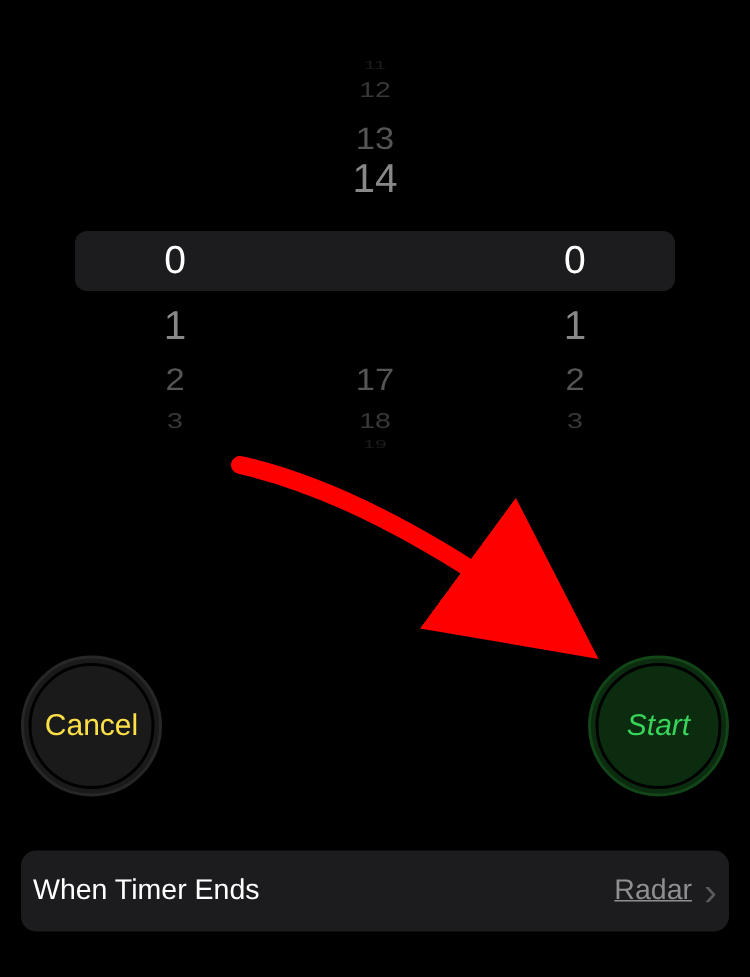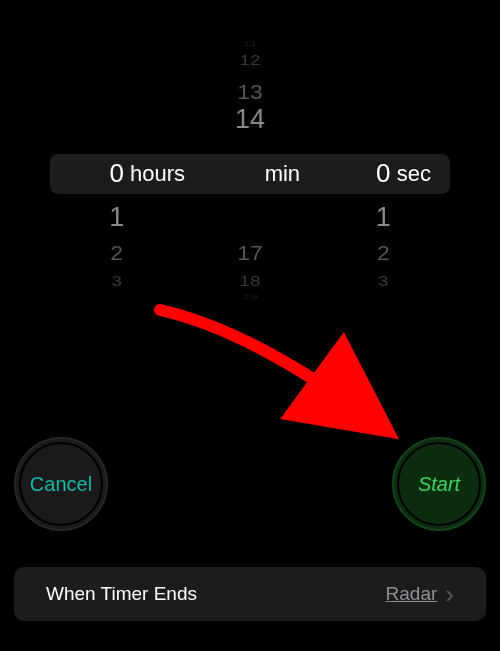--- a/index.html
+++ b/index.html
@@ -105,21 +105,21 @@
   .round-btn::after {
     content: "";
     position: absolute;
     inset: 3px;
     border-radius: 50%;
   }
   #btn-cancel {
     bottom: 120px;
     left: 14px;
     background: #1a1a1a;
-    color: #14b8a6;
+    color: #fde047;
     border: 2px solid #272727;
   }
   #btn-cancel::after { border: 2px solid #000; }
 
   #btn-start {
     bottom: 120px;
     right: 14px;
     background: #0b2c0f;
     color: #37d35a;
     border: 2px solid #124518;
@@ -131,21 +131,21 @@
   .list-row {
     position: absolute;
     bottom: 30px;
     left: 14px;
     right: 14px;
     height: 54px;
     background: #1c1c1e;
     border-radius: 10px;
     display: flex;
     align-items: center;
-    padding: 0 32px;
+    padding: 0 8px;
     cursor: pointer;
   }
   .list-row .title { flex: 1; font-size: 19px; color: #fff; }
   .list-row .value { font-size: 19px; color: #8e8e93; margin-right: 8px; text-decoration: underline; }
   .list-row .chev  { color: #5a5a5e; font-size: 26px; line-height: 1;}
 
   
   .arrow-svg {
     position: absolute;
     top: 300px;
@@ -182,31 +182,20 @@
     </div>
 
     <div class="col">
       <div class="slot r0">0</div>
       <div class="slot rp1">1</div>
       <div class="slot rp2">2</div>
       <div class="slot rp3">3</div>
     </div>
   </div>
 
-  <div class="unit-row">
-    <div class="unit-cell">
-        <span class="unit-label u-hours">hours</span>
-      </div>
-    <div class="unit-cell">
-        <span class="unit-label u-min">min</span>
-      </div>
-    <div class="unit-cell">
-        <span class="unit-label u-sec">sec</span>
-      </div>
-  </div>
 </div>
 
 <div id="btn-cancel" class="round-btn">
   <span>Cancel</span>
 </div>
 <div id="btn-start" class="round-btn">
   <span>Start</span>
 </div>
 
 <div class="list-row">

